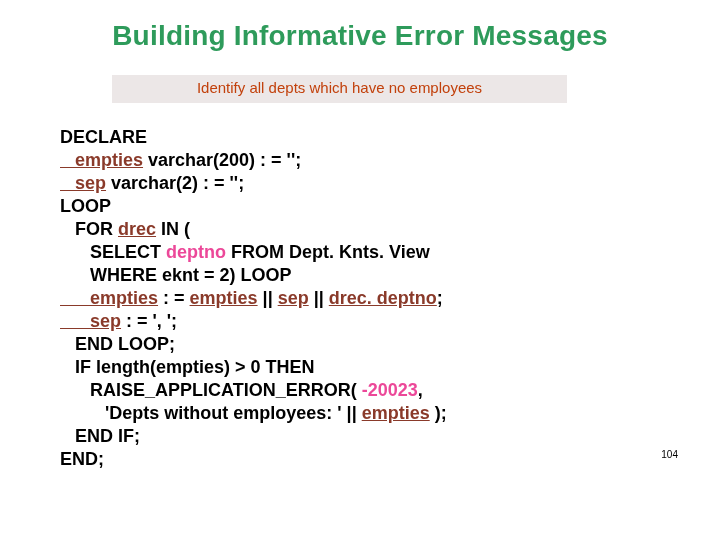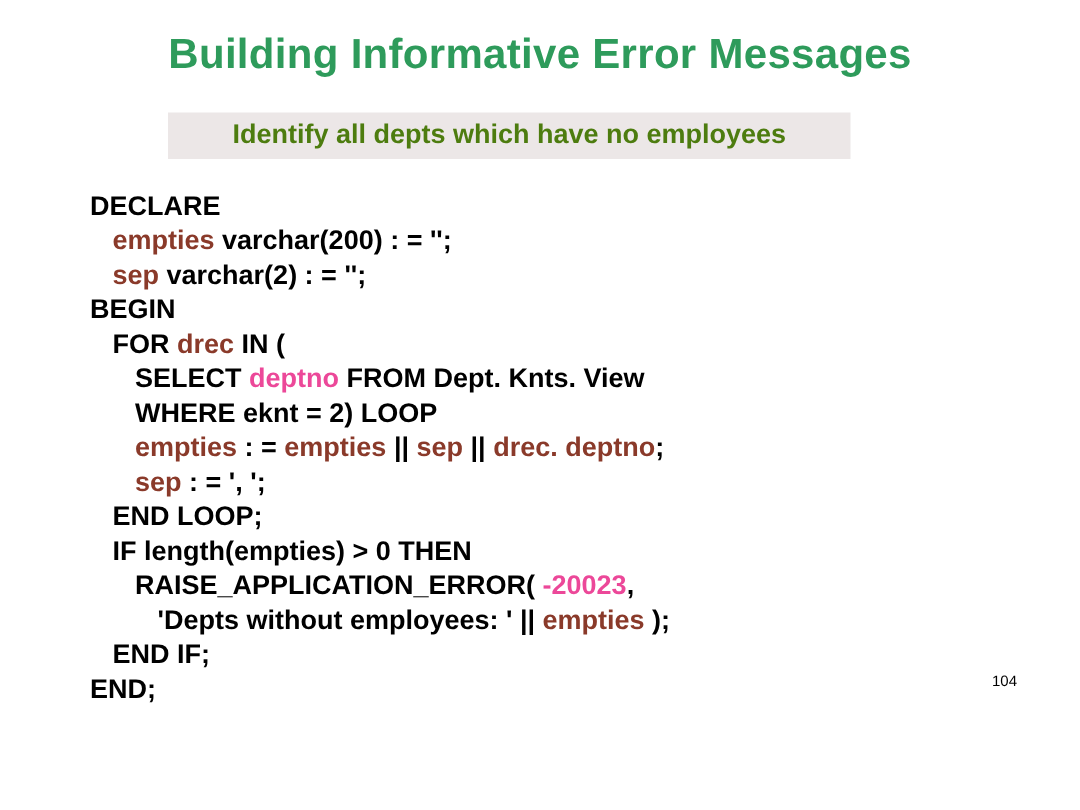--- a/index.html
+++ b/index.html
@@ -32,38 +32,38 @@
     position: absolute;
     top: 75px;
     left: 112px;
     width: 455px;
     background: #ece7e7;
     padding: 4px 8px 6px 8px;
     box-sizing: border-box;
     text-align: center;
   }
   .subtitle {
-    font-size: 18px;
-    font-weight: bold;
-    color: #4d7c0f;
+    font-size: 15px;
+    font-weight: normal;
+    color: #c2410c;
     font-family: Verdana, Geneva, sans-serif;
   }
   .code-block {
     position: absolute;
     top: 126px;
     left: 60px;
     width: 610px;
     font-family: Verdana, Geneva, sans-serif;
     font-size: 18px;
     font-weight: bold;
     color: #000000;
     line-height: 1.28;
     white-space: pre;
   }
-  .code-block .brown { color: #8a3a2a; }
+  .code-block .brown { color: #8a3a2a; text-decoration: underline; }
   .code-block .blue  { color: #ec4899; }
   .footer-center {
     position: absolute;
     bottom: 18px;
     left: 0;
     width: 720px;
     text-align: center;
     font-family: Verdana, Geneva, sans-serif;
     font-size: 14px;
     color: #000000;
@@ -84,21 +84,21 @@
 
   <div class="title">Building Informative Error Messages</div>
 
   <div class="subtitle-box">
     <span class="subtitle">Identify all depts which have no employees</span>
   </div>
 
   <div class="code-block"><span>DECLARE</span>
 <span class="brown">   empties</span><span> varchar(200) : = '';</span>
 <span class="brown">   sep</span><span> varchar(2) : = '';</span>
-<span>BEGIN</span>
+<span>LOOP</span>
 <span>   FOR </span><span class="brown">drec</span><span> IN (</span>
 <span>      SELECT </span><span class="blue">deptno</span><span> FROM Dept. Knts. View</span>
 <span>      WHERE eknt = 2) LOOP</span>
 <span class="brown">      empties</span><span> : = </span><span class="brown">empties</span><span> || </span><span class="brown">sep</span><span> || </span><span class="brown">drec. deptno</span><span>;</span>
 <span class="brown">      sep</span><span> : = ', ';</span>
 <span>   END LOOP;</span>
 <span>   IF length(empties) &gt; 0 THEN</span>
 <span>      RAISE_APPLICATION_ERROR( </span><span class="blue">-20023</span><span>,</span>
 <span>         'Depts without employees: ' || </span><span class="brown">empties</span><span> );</span>
 <span>   END IF;</span>

